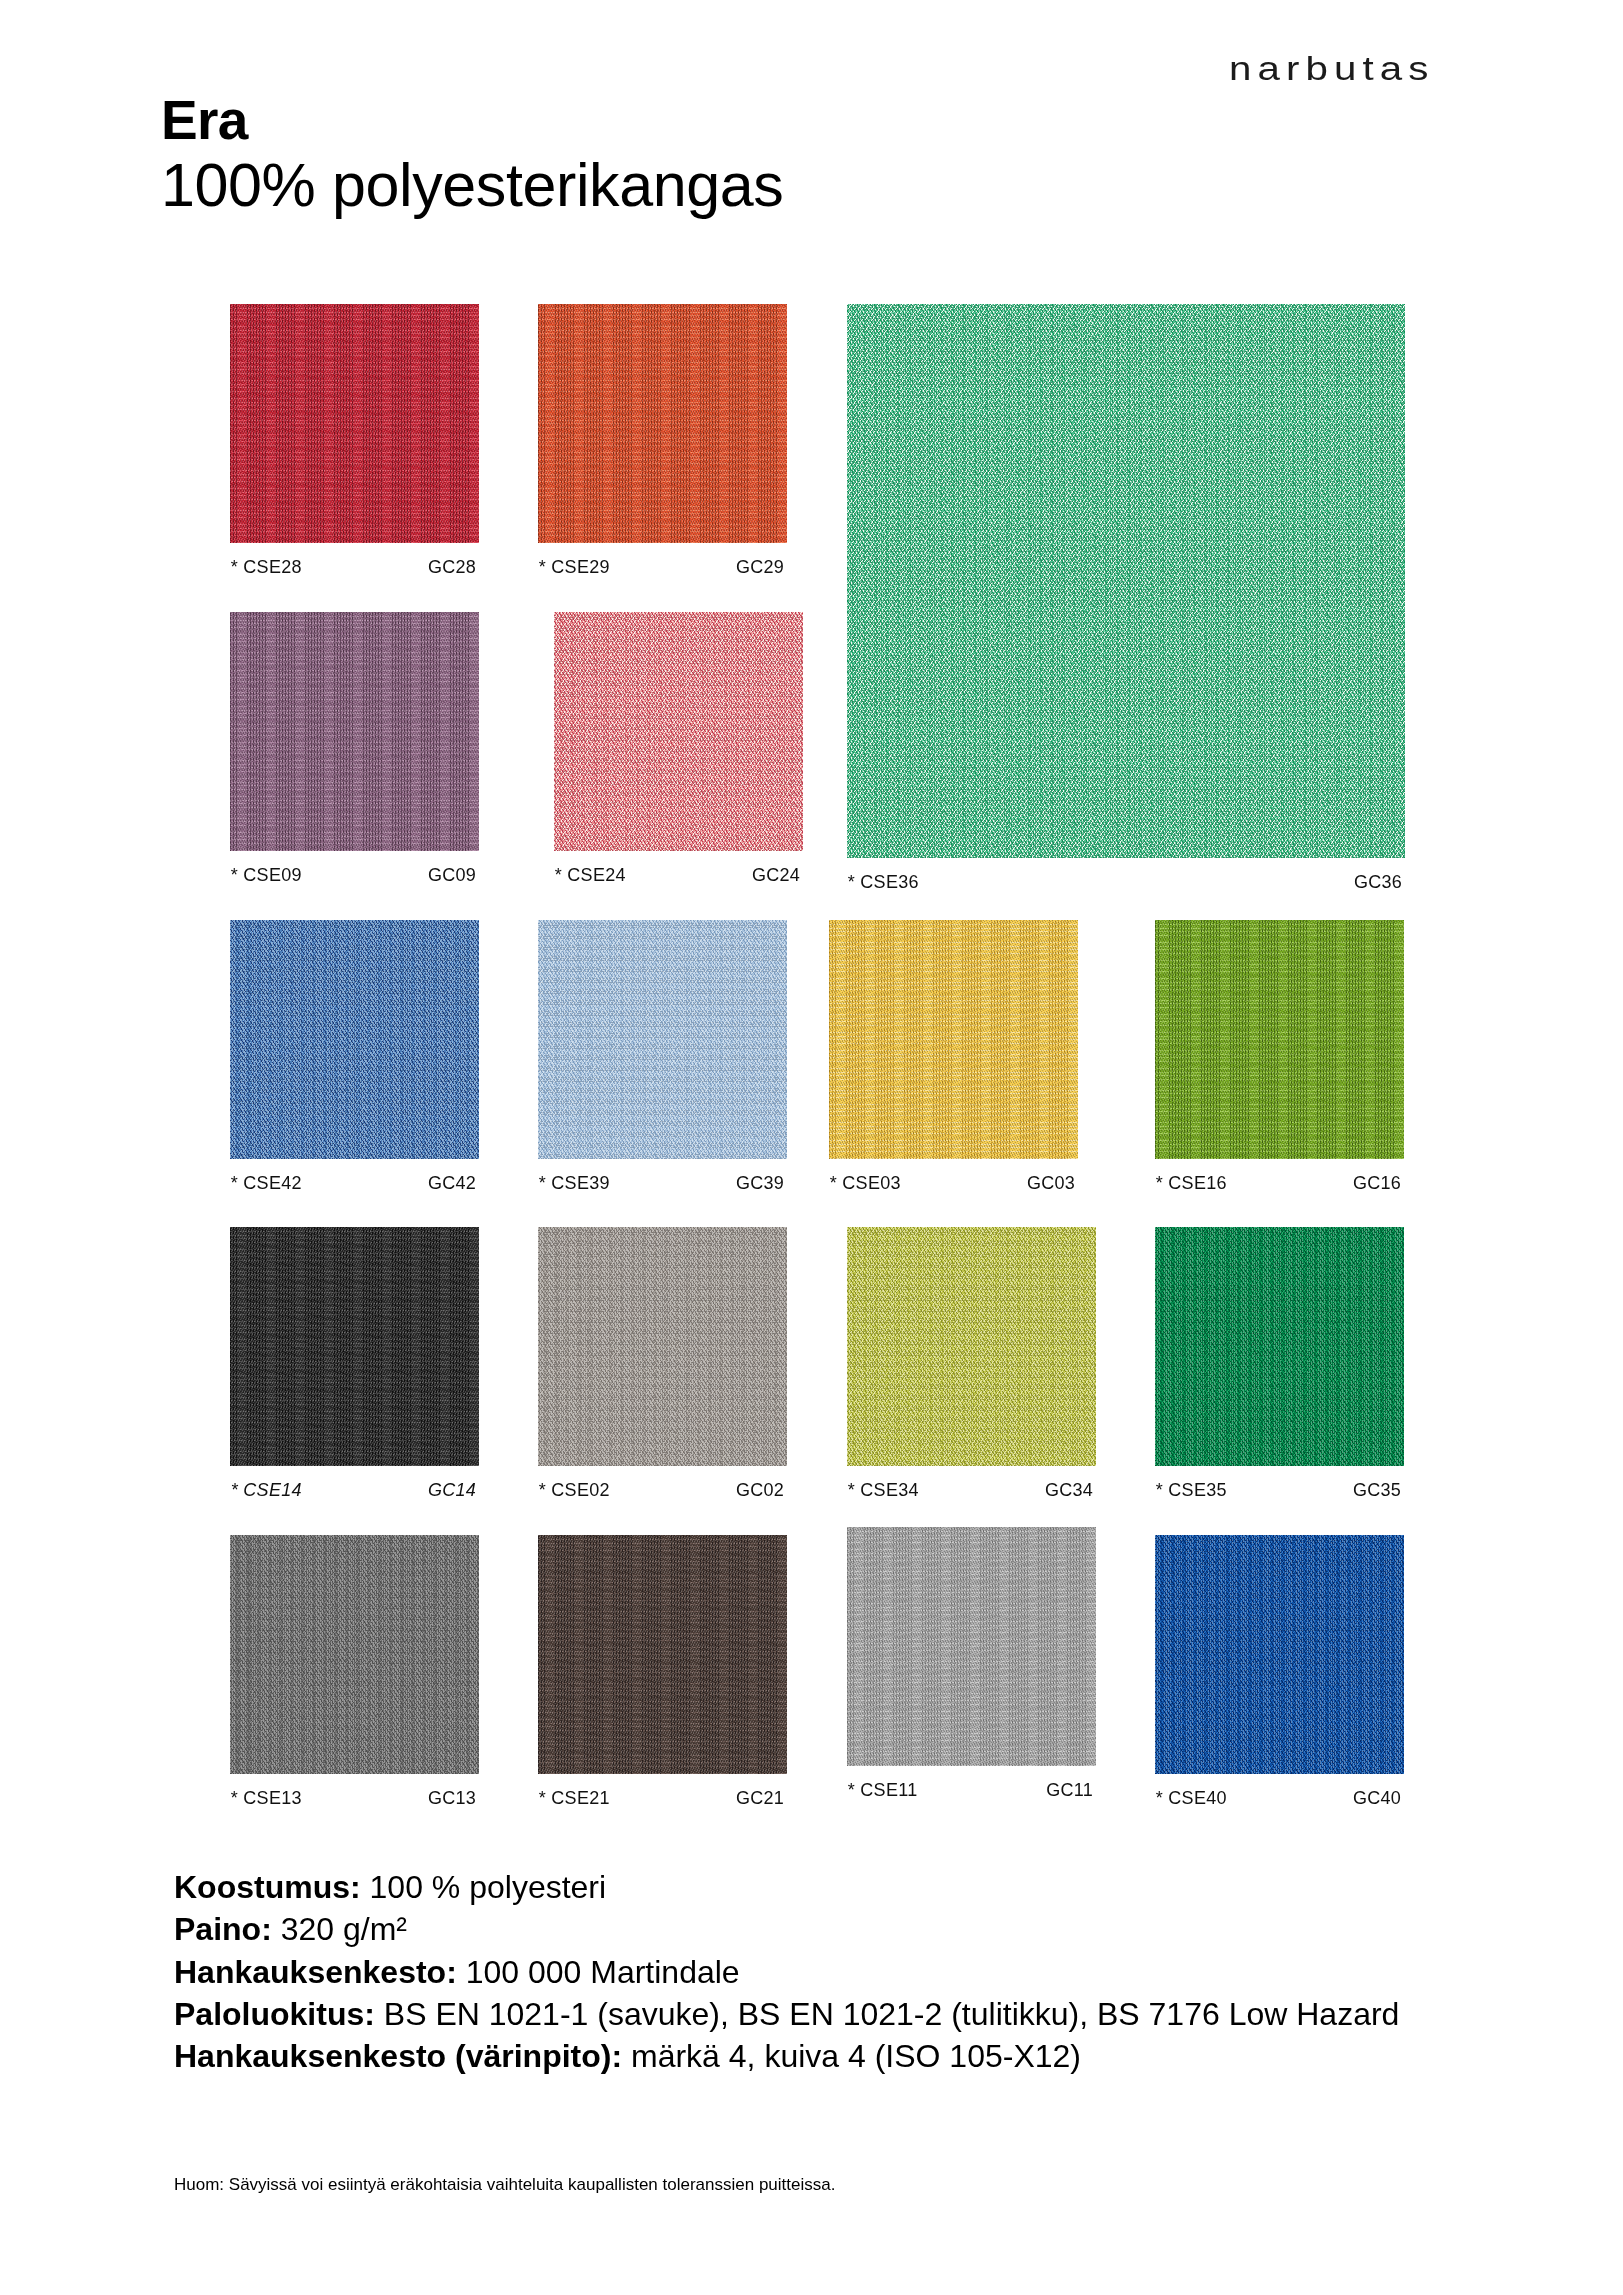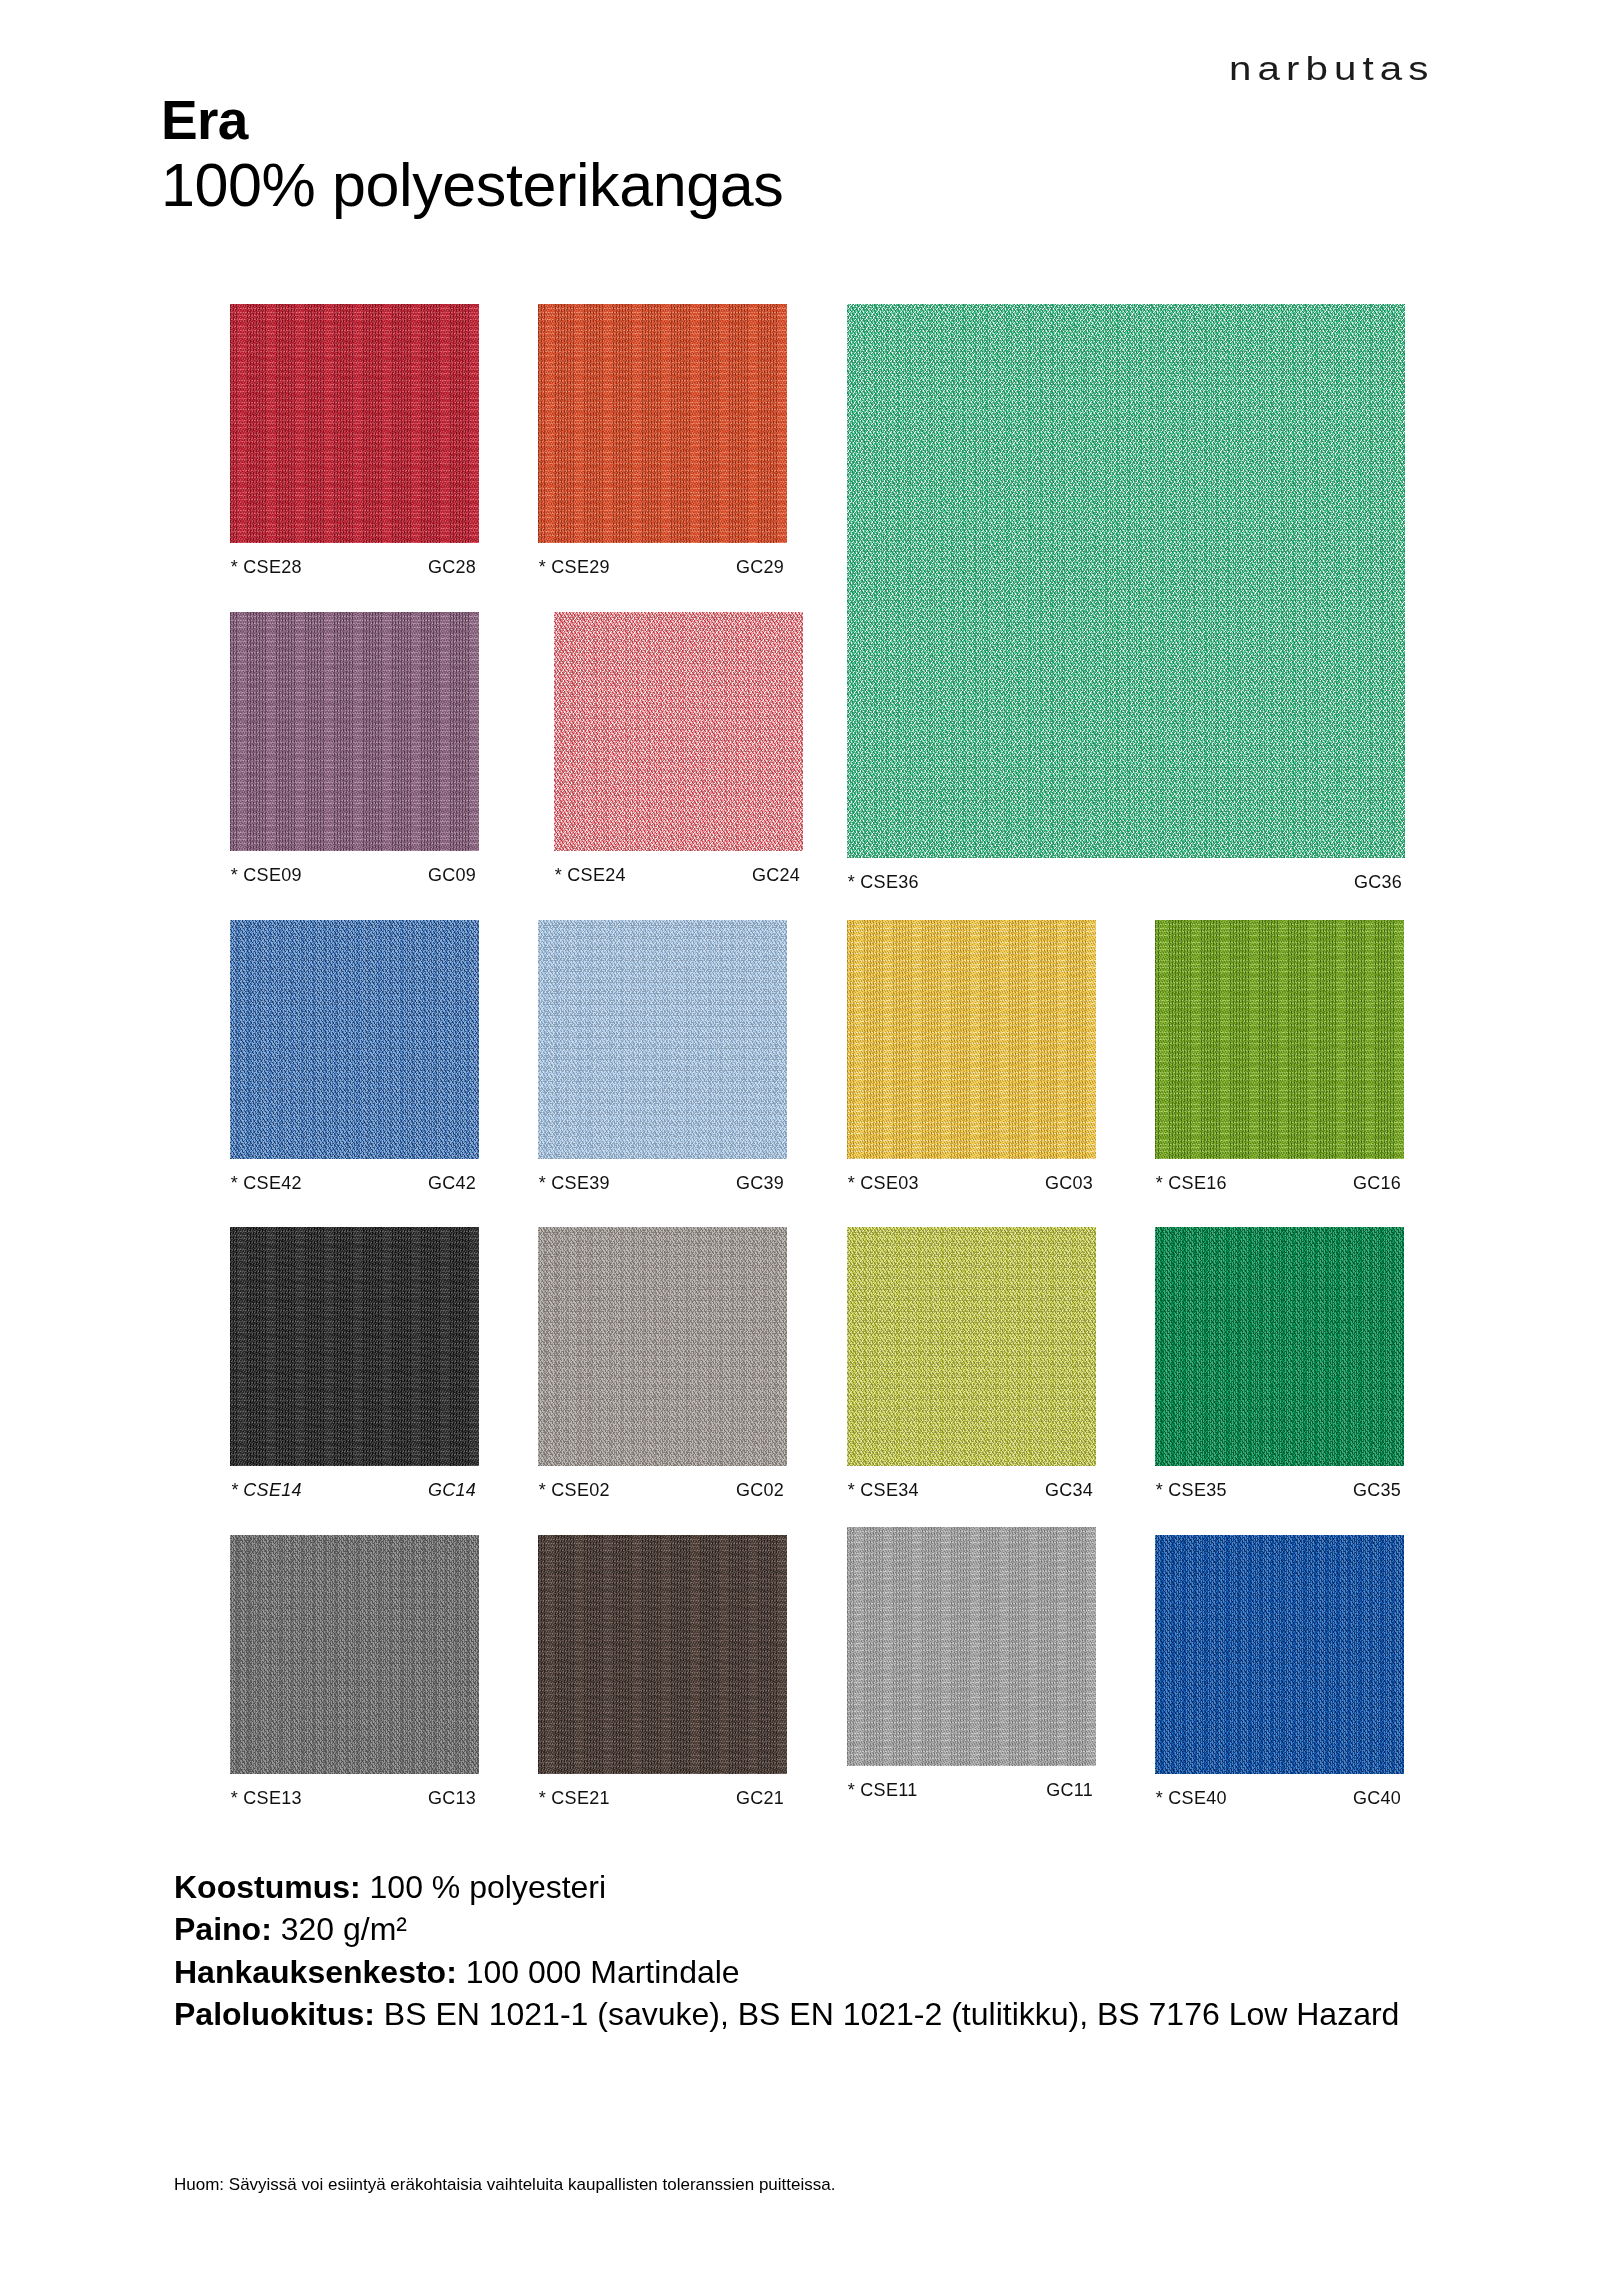--- a/index.html
+++ b/index.html
@@ -185,21 +185,21 @@
     </div>
     <div class="cell" style="left: 308px; top: 616px;">
       <div class="swatch" style="background-color: rgb(166, 192, 219);">
         <div class="weave" style="background: repeating-linear-gradient(58deg, rgb(124, 156, 190) 0px, rgb(124, 156, 190) 0.7px, transparent 0.7px, transparent 2.9px), repeating-linear-gradient(-58deg, rgb(211, 226, 239) 0px, rgb(211, 226, 239) 0.7px, transparent 0.7px, transparent 2.9px), repeating-linear-gradient(90deg, rgba(255, 255, 255, 0.3) 0px, rgba(255, 255, 255, 0.3) 0.7px, transparent 0.7px, transparent 2.2px), repeating-linear-gradient(0deg, rgba(0, 0, 0, 0.16) 0px, rgba(0, 0, 0, 0.16) 0.7px, transparent 0.7px, transparent 2.2px), linear-gradient(rgb(166, 192, 219), rgb(166, 192, 219));"></div>
       </div>
       <div class="labels">
         <span class="lft">* CSE39</span>
         <span class="rgt">GC39</span>
       </div>
     </div>
-    <div class="cell" style="left: 617px; top: 616px;">
+    <div class="cell" style="left: 599px; top: 616px;">
       <div class="swatch" style="background-color: rgb(243, 202, 74);">
         <div class="weave" style="background: repeating-linear-gradient(60deg, rgba(0, 0, 0, 0.22) 0px, rgba(0, 0, 0, 0.22) 0.7px, transparent 0.7px, transparent 2.2px), repeating-linear-gradient(-60deg, rgba(255, 255, 255, 0.2) 0px, rgba(255, 255, 255, 0.2) 0.7px, transparent 0.7px, transparent 2.2px), repeating-linear-gradient(90deg, rgb(210, 161, 40) 0px, rgb(210, 161, 40) 0.7px, transparent 0.7px, transparent 2.9px), repeating-linear-gradient(0deg, rgb(250, 227, 150) 0px, rgb(250, 227, 150) 0.7px, transparent 0.7px, transparent 3.6px), linear-gradient(rgb(243, 202, 74), rgb(243, 202, 74));"></div>
       </div>
       <div class="labels">
         <span class="lft">* CSE03</span>
         <span class="rgt">GC03</span>
       </div>
     </div>
     <div class="cell" style="left: 925px; top: 616px;">
       <div class="swatch" style="background-color: rgb(116, 168, 30);">
@@ -282,16 +282,17 @@
         <span class="rgt">GC40</span>
       </div>
     </div>
   </div>
 
 <div class="specs">
     <div class="line"><b>Koostumus:</b><span> 100 % polyesteri</span></div>
     <div class="line"><b>Paino:</b><span> 320 g/m²</span></div>
     <div class="line"><b>Hankauksenkesto:</b><span> 100 000 Martindale</span></div>
     <div class="line"><b>Paloluokitus:</b><span> BS EN 1021-1 (savuke), BS EN 1021-2 (tulitikku), BS 7176 Low Hazard</span></div>
+    <div class="line"><b>Hankauksenkesto (värinpito):</b><span> märkä 4, kuiva 4 (ISO 105-X12)</span></div>
   </div>
 
 <div class="note">Huom: Sävyissä voi esiintyä eräkohtaisia vaihteluita kaupallisten toleranssien puitteissa.</div>
 
 
 </body></html>

